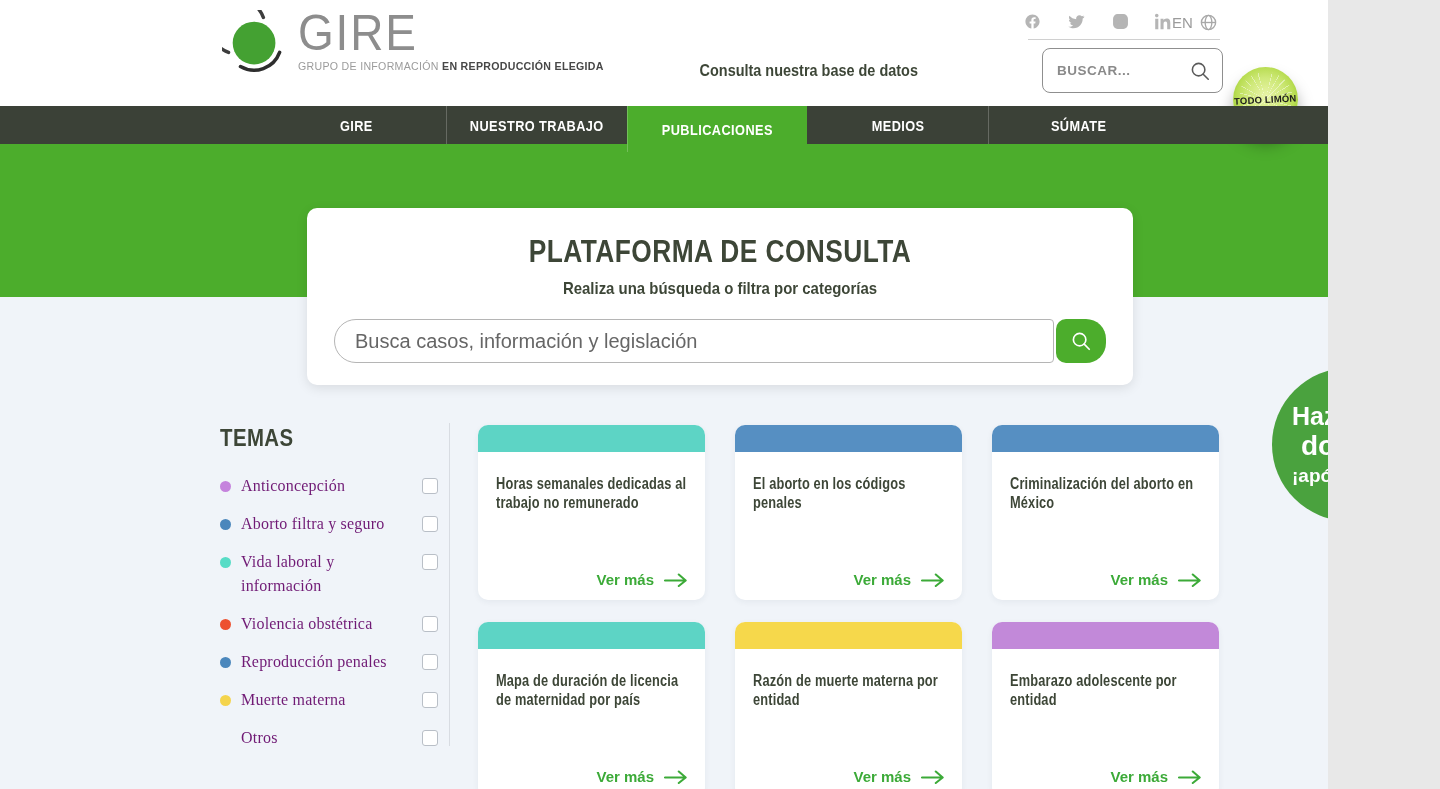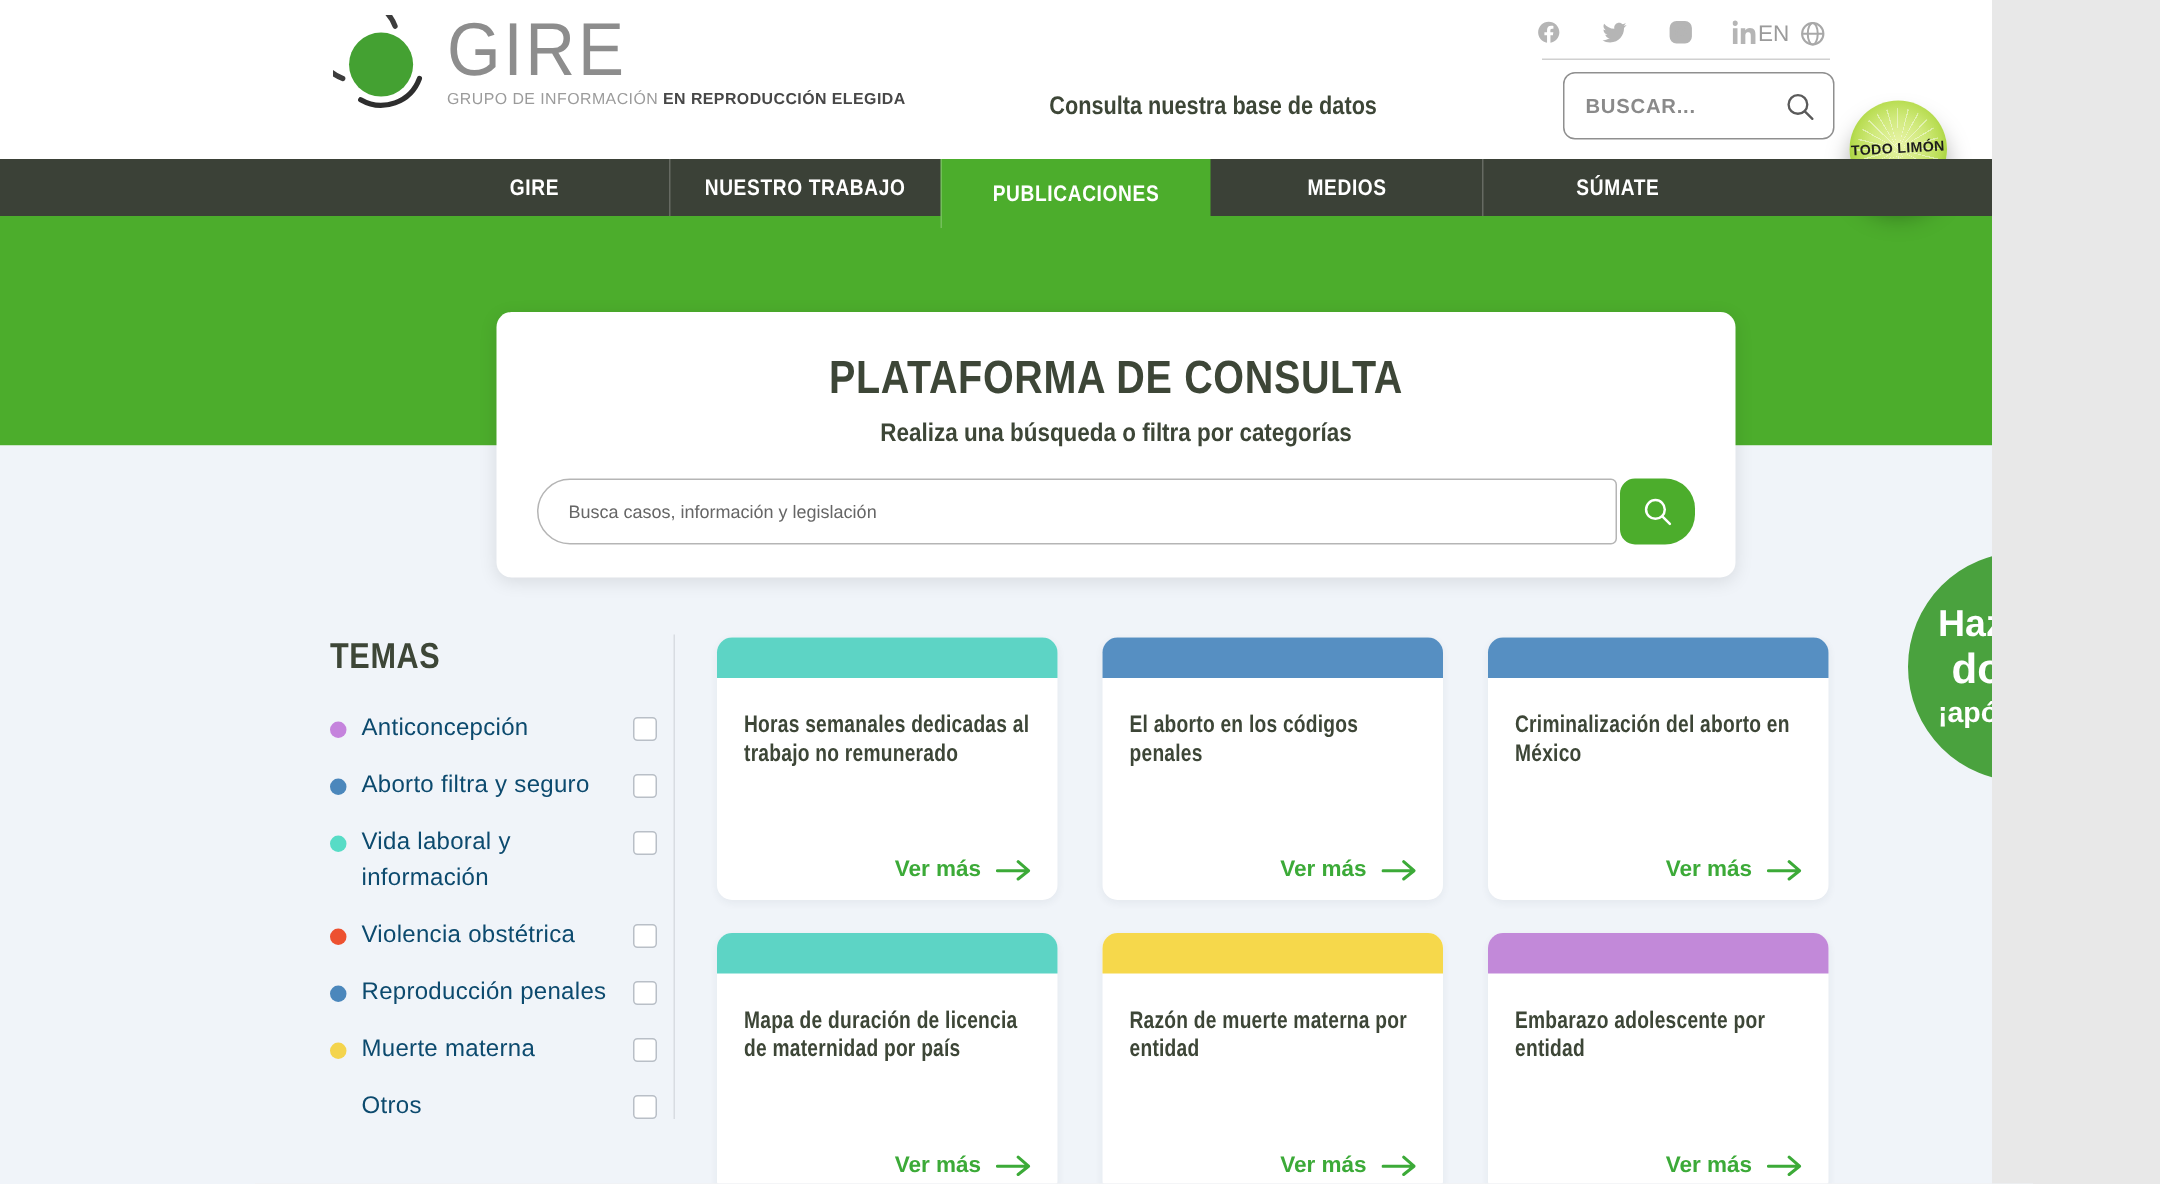--- a/index.html
+++ b/index.html
@@ -45,37 +45,37 @@
   .nav-item { flex:1; display:flex; align-items:center; justify-content:center; color:#fff; font-size:15px; font-weight:bold; letter-spacing:0.5px; cursor:pointer; }
   .nav-item + .nav-item { border-left:1px solid rgba(255,255,255,0.22); }
   .nav-item span { transform:scaleX(0.85); display:inline-block; white-space:nowrap; }
   .nav-item.active { background:#4cad2c; height:46px; }
   .nav-item.active + .nav-item { border-left-color:transparent; }
 
   
   .hero { position:absolute; top:144px; left:0; width:100%; height:153px; background:#4cad2c; }
 
   .hero-card { position:absolute; left:307px; top:208px; width:826px; height:177px; background:#fff; border-radius:10px;
-    box-shadow:0 3px 12px rgba(0,0,0,0.10); z-index:4; text-align:center;margin-left:24px; }
+    box-shadow:0 3px 12px rgba(0,0,0,0.10); z-index:4; text-align:center; }
   .hero-title { margin-top:26px; font-size:31px; font-weight:bold; color:#3d4637; letter-spacing:0.5px; transform:scaleX(0.85); }
   .hero-subtitle { margin-top:9px; font-size:17px; font-weight:bold; color:#3d4637; transform:scaleX(0.88); }
   .hero-search { display:flex; margin:20px 27px 0; height:44px; }
-  .hero-search input { flex:1; border:1.5px solid #b5b5b5; border-radius:22px 4px 4px 22px; padding:0 20px; font-size:12px; color:#555; outline:none; font-family:inherit; }
+  .hero-search input { flex:1; border:1.5px solid #b5b5b5; border-radius:22px 4px 4px 22px; padding:0 20px; font-size:20px; color:#555; outline:none; font-family:inherit; }
   .hero-search input::placeholder { color:#666; }
   .hero-search-btn { width:50px; margin-left:2px; border:none; background:#4cad2c; border-radius:10px 20px 20px 10px; display:flex; align-items:center; justify-content:center; cursor:pointer; flex:none; }
 
   
   .main-bg { position:absolute; top:297px; left:0; width:100%; height:492px; background:#f0f4f9; }
 
   .topics { position:absolute; left:220px; top:424px; width:218px; z-index:2; }
   .topics-heading { font-size:24px; font-weight:bold; color:#3d4637; letter-spacing:0.5px; transform:scaleX(0.85); transform-origin:left center; }
   .topic-list { margin-top:22px; }
   .topic-row { display:flex; align-items:flex-start; margin-bottom:14px; }
   .topic-dot { width:11px; height:11px; border-radius:50%; margin:7px 10px 0 0; flex:none; background:transparent; }
-  .topic-label { flex:1; font-size:16px; color:#0c4a6e; line-height:24px; letter-spacing:0.2px; }
+  .topic-label { flex:1; font-size:16px; color:#701a75; line-height:24px; letter-spacing:0.2px;font-family:Liberation Serif, serif; }
   .topic-check { appearance:none; -webkit-appearance:none; width:16px; height:16px; border:1.5px solid #b9bfc7; border-radius:3px; background:#fff; margin:4px 0 0 6px; flex:none; cursor:pointer; }
 
   .v-divider { position:absolute; left:449px; top:423px; width:1px; height:323px; background:#d8dce2; }
 
   .cards-grid { position:absolute; left:478px; top:425px; display:grid; grid-template-columns:repeat(3, 227px); column-gap:30px; row-gap:22px; grid-auto-rows:175px; z-index:2; }
   .card { position:relative; background:#fff; border-radius:10px; box-shadow:0 2px 6px rgba(31,51,73,0.06); }
   .card-strip { height:27px; border-radius:10px 10px 0 0; background:#ccc; }
   .card-title { margin:22px 18px 0; width:240px; font-size:16px; font-weight:bold; color:#3d4637; line-height:19px; letter-spacing:0.2px; transform:scaleX(0.8); transform-origin:left top; }
   .card-link { position:absolute; right:17px; bottom:12px; display:flex; align-items:center; gap:10px; color:#3caa38; font-size:15px; font-weight:bold; cursor:pointer; }
   .card-link svg { display:block; }

